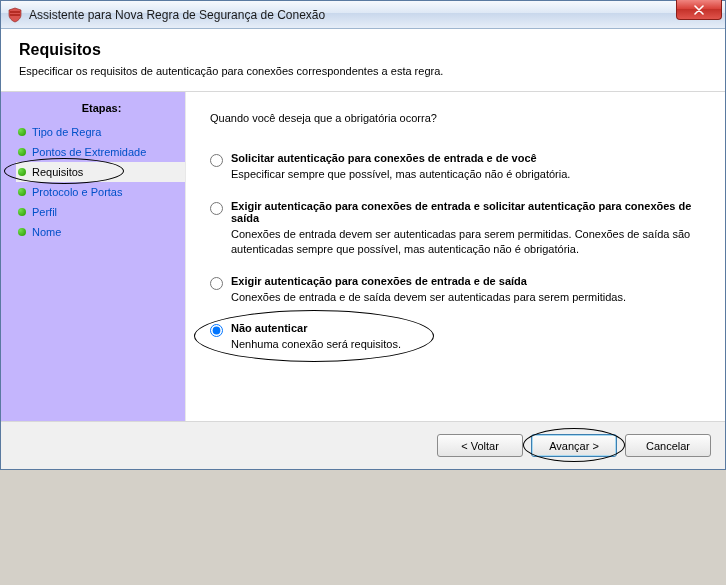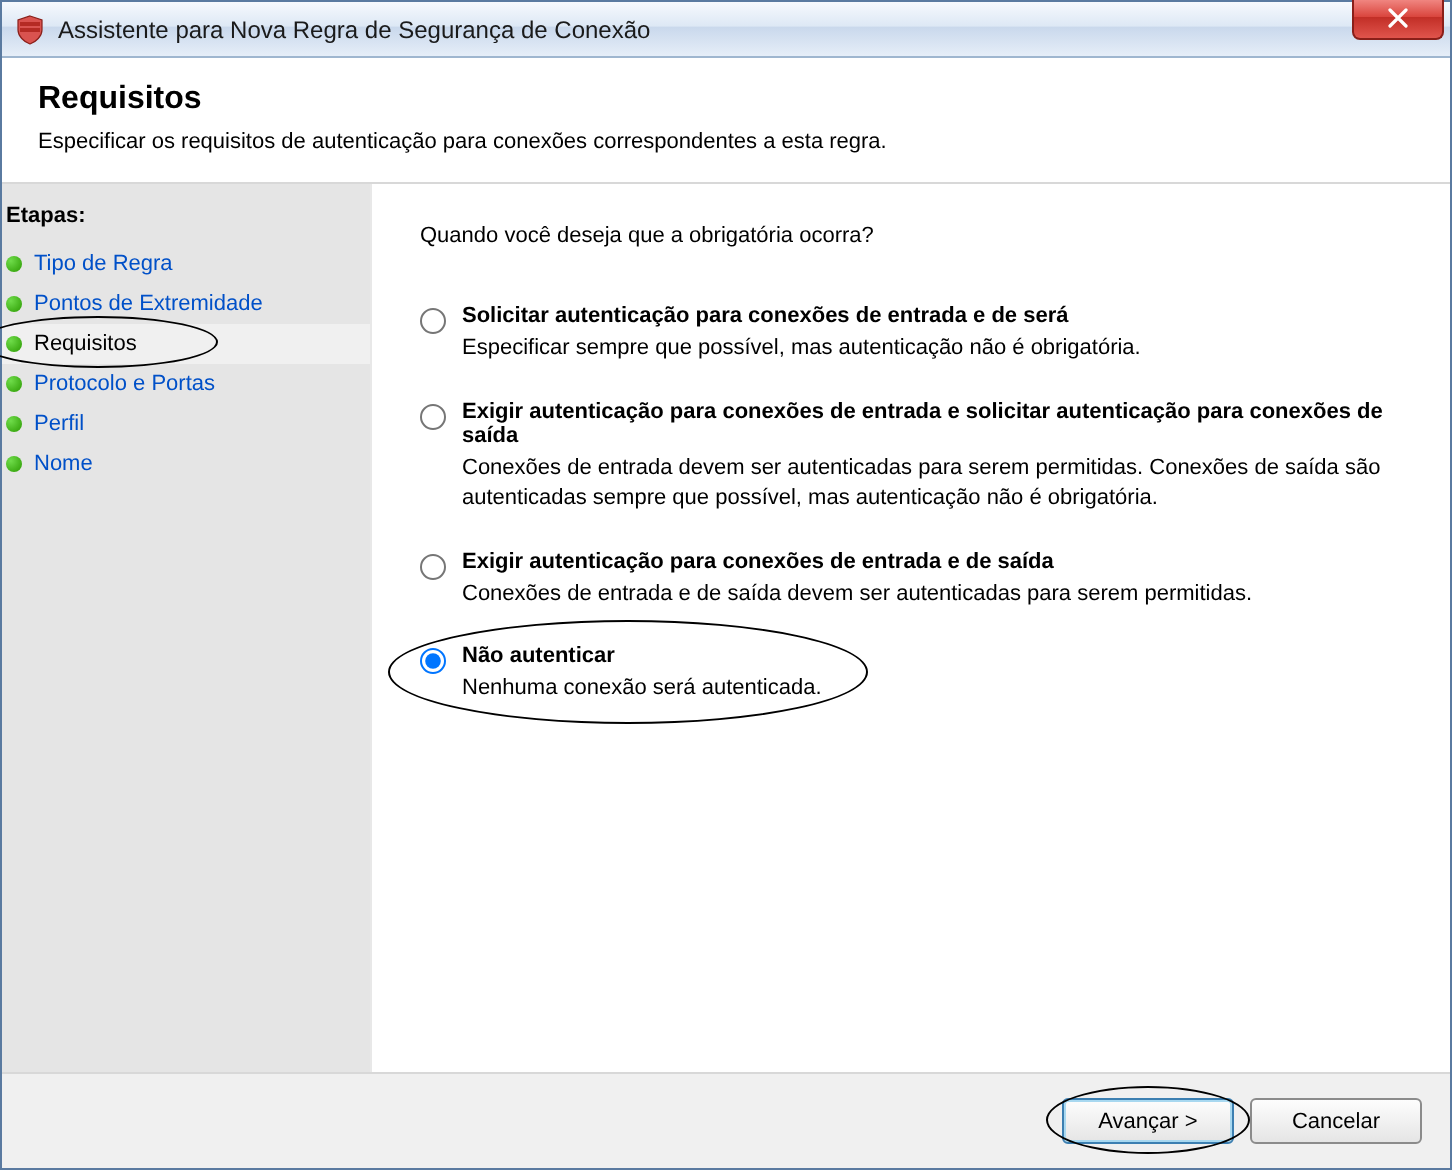--- a/index.html
+++ b/index.html
@@ -5,21 +5,21 @@
   * { box-sizing: border-box; }
   body {
     margin: 0;
     font-family: "Segoe UI", Tahoma, sans-serif;
     font-size: 12px;
     background: #d4d0c8;
     overflow: hidden;
   }
   .window {
     width: 726px;
-    height: 585px;
+    height: 470px;
     background: #fff;
     border: 1px solid #5a7aa0;
     position: relative;
     display: flex;
     flex-direction: column;
   }
   .titlebar {
     height: 28px;
     background: linear-gradient(to bottom, #f6f9fd 0%, #dde8f5 45%, #c9d8ec 46%, #e6eef8 100%);
     border-bottom: 1px solid #9fb6cf;
@@ -67,23 +67,24 @@
     font-size: 11px;
     color: #000;
   }
   .body {
     flex: 1;
     display: flex;
     min-height: 0;
   }
   .sidebar {
     width: 185px;
-    padding: 8px 0 8px 0;
+    padding: 8px 0 8px 15px;
     border-right: 1px solid #e8e8e8;
-    background: #e5e5e5;
+    background: #c4b5fd;
+    text-align: center;
   }
   .sidebar .steps-label {
     font-weight: bold;
     font-size: 11px;
     margin: 2px 0 8px 2px;
   }
   .step {
     display: flex;
     align-items: center;
     padding: 4px 4px 4px 2px;
@@ -231,21 +232,21 @@
         <span>Nome</span>
       </div>
     </div>
 
     <div class="content">
       <div class="question">Quando você deseja que a obrigatória ocorra?</div>
 
       <div class="option">
         <input type="radio" name="auth" style="">
         <div class="opt-body">
-          <div class="opt-title">Solicitar autenticação para conexões de entrada e de será</div>
+          <div class="opt-title">Solicitar autenticação para conexões de entrada e de você</div>
           <div class="opt-desc">Especificar sempre que possível, mas autenticação não é obrigatória.</div>
         </div>
       </div>
 
       <div class="option">
         <input type="radio" name="auth" style="">
         <div class="opt-body">
           <div class="opt-title">Exigir autenticação para conexões de entrada e solicitar autenticação para conexões de saída</div>
           <div class="opt-desc">Conexões de entrada devem ser autenticadas para serem permitidas. Conexões de saída são autenticadas sempre que possível, mas autenticação não é obrigatória.</div>
         </div>
@@ -256,30 +257,31 @@
         <div class="opt-body">
           <div class="opt-title">Exigir autenticação para conexões de entrada e de saída</div>
           <div class="opt-desc">Conexões de entrada e de saída devem ser autenticadas para serem permitidas.</div>
         </div>
       </div>
 
       <div class="option" style="position:relative">
         <input type="radio" name="auth" checked="" style="">
         <div class="opt-body">
           <div class="opt-title">Não autenticar</div>
-          <div class="opt-desc">Nenhuma conexão será autenticada.</div>
+          <div class="opt-desc">Nenhuma conexão será requisitos.</div>
         </div>
         <span class="anno" style="left:-16px; top:-12px; width:240px; height:52px;"></span>
       </div>
 
     </div>
 
   </div>
 
   <div class="footer">
+    <button class="btn">&lt; Voltar</button>
     <span style="position:relative; display:inline-block;">
       <button class="btn default">Avançar &gt;</button>
       <span class="anno" style="left:-8px; top:-6px; width:102px; height:34px;"></span>
     </span>
     <button class="btn">Cancelar</button>
   </div>
 
 </div>
 
 </body></html>

